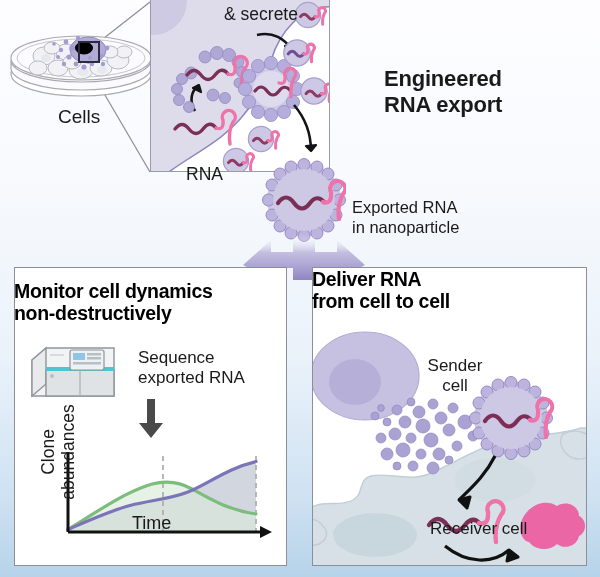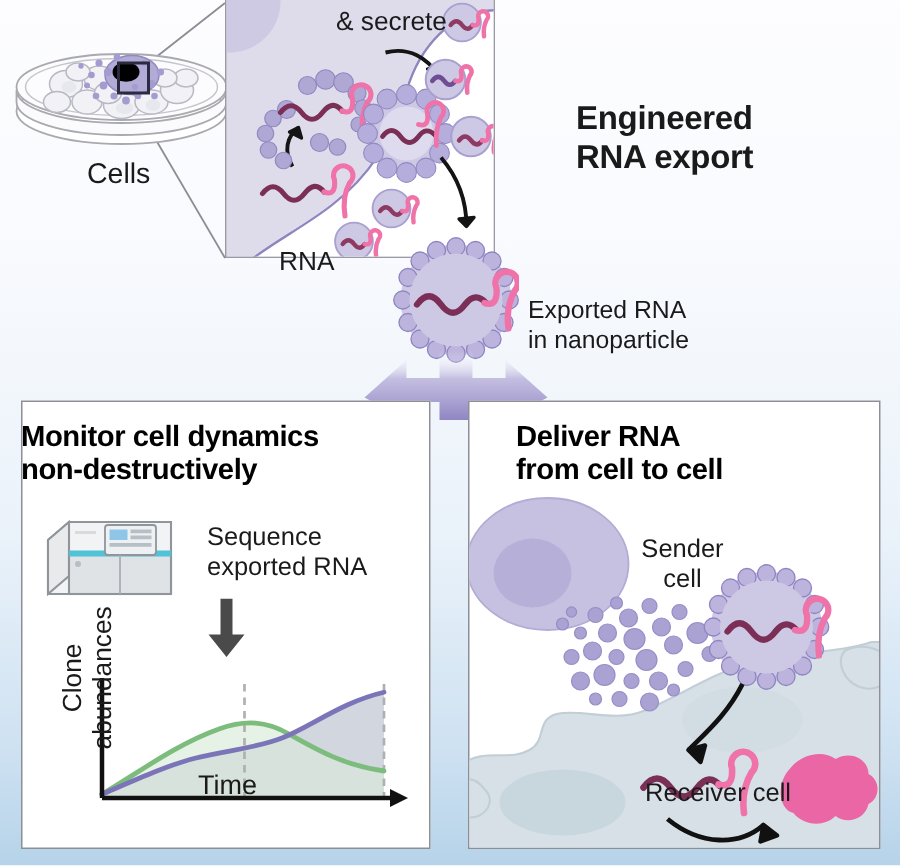--- a/index.html
+++ b/index.html
@@ -41,21 +41,21 @@
   .panel{
     background:#ffffff;border:1.4px solid #8e8e96;box-sizing:border-box;
   }
   #panel-left{left:14px;top:267px;width:273px;height:299px;}
   #panel-right{left:312px;top:267px;width:275px;height:299px;}
   .panel-title{
     position:absolute;text-align:left;font-weight:bold;font-size:19.5px;
     line-height:1.14;color:#000;letter-spacing:-0.3px;
   }
   #title-monitor{left:14px;top:280px;width:273px;}
-  #title-deliver{left:312px;top:280px;width:242px;margin-left:32px;}
+  #title-deliver{left:312px;top:268px;width:242px;}
 
   #label-sequence{left:138px;top:348px;font-size:17px;line-height:1.2;text-align:left;}
   #label-sender{left:400px;top:356px;width:110px;text-align:center;font-size:17px;line-height:1.2;}
   #label-receiver{left:430px;top:519px;font-size:17px;}
 
   
   #chart-ylabel{
     left:-6px;top:432px;width:130px;
     transform:rotate(-90deg);transform-origin:50% 50%;
     text-align:center;font-size:17.5px;line-height:1.14;

